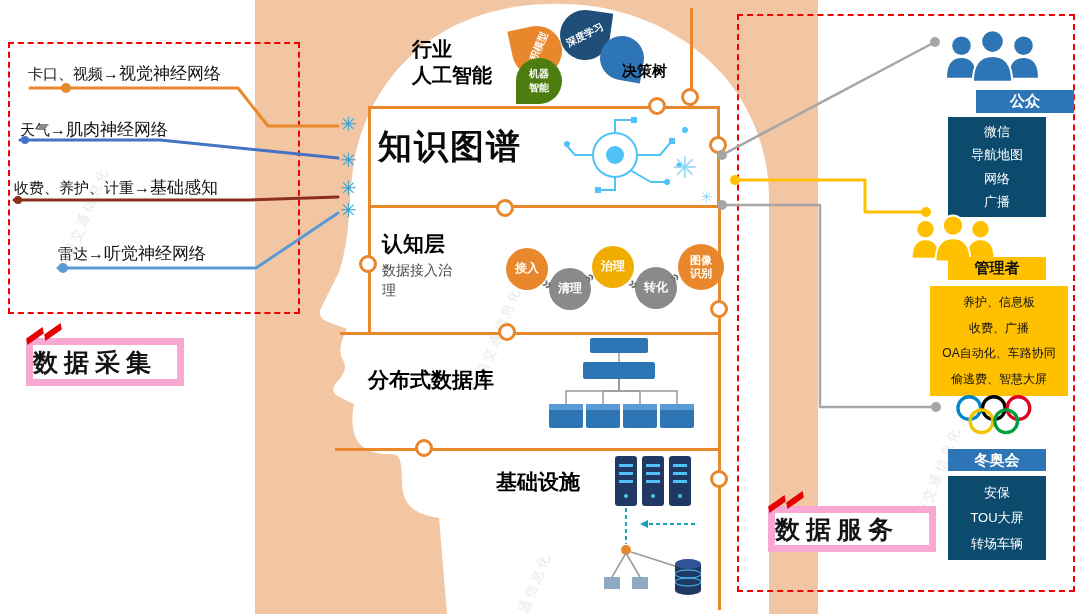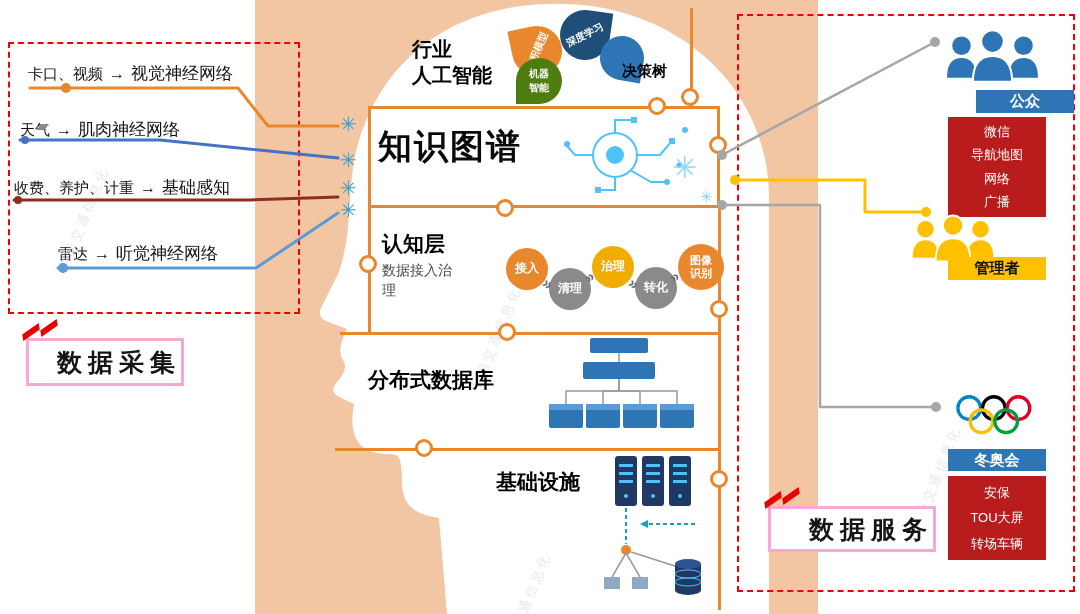--- a/index.html
+++ b/index.html
@@ -5,26 +5,26 @@
   * { box-sizing: border-box; margin: 0; padding: 0; }
   html,body { background:#fff; }
   body { font-family: "Liberation Sans", "DejaVu Sans", sans-serif; }
   .canvas { position:relative; width:1080px; height:614px; background:#fff; overflow:hidden; }
   .abs { position:absolute; }
 
   .peach-band { background:#f2c5a3; }
 
   .dashed-frame { border:2px dashed #f10000; }
 
-  .stamp { background:#fff; border:3px solid #f9a8d4; display:flex; align-items:center; justify-content:flex-end;
+  .stamp { background:#fff; border:7px solid #f9a8d4; display:flex; align-items:center; justify-content:flex-start;
            font-family:"Liberation Serif","DejaVu Serif",serif; font-weight:700; font-size:25px;
            letter-spacing:6px; color:#141414; }
   .slash { position:absolute; background:#e60000; width:20px; height:6px; transform:rotate(-35deg) skewX(-25deg); }
 
-  .feed-row { display:flex; align-items:baseline; gap:6px; color:#111; white-space:nowrap; }
+  .feed-row { display:flex; align-items:baseline; color:#111; white-space:nowrap; }
   .feed-src { font-size:15px; }
   .feed-arrow { font-size:16px; }
   .feed-tgt { font-size:17px; font-weight:400; }
 
   .h-line { background:#e8872b; }
   .v-line { background:#e8872b; }
   .knob { width:18px; height:18px; border-radius:50%; background:#fff; border:3px solid #e8872b; }
 
   .sec-title { font-weight:800; color:#000; }
   .sec-sub { color:#4a4a4a; line-height:1.45; }
@@ -41,21 +41,21 @@
 
   .chev { position:absolute; color:#6d6d6d; font-size:16px; font-weight:700; }
 
   .neuron { position:absolute; color:#2aa5dc; }
 
   .group-header { display:flex; align-items:center; justify-content:center; font-size:15px; font-weight:700; }
   .hdr-blue { background:#2e75b6; color:#fff; }
   .hdr-yellow { background:#ffc000; color:#111; }
 
   .info-box { display:flex; flex-direction:column; align-items:center; justify-content:space-evenly; text-align:center; }
-  .box-blue { background:#b91c1c; color:#fff; font-size:13px; }
+  .box-blue { background:#0c4a6e; color:#fff; font-size:13px; }
   .box-yellow { background:#ffc000; color:#111; font-size:12px; }
 
   .wm { position:absolute; color:#7a7a7a; opacity:0.18; font-size:13px; letter-spacing:3px;
         white-space:nowrap; transform:rotate(-68deg); }
 
   svg { display:block; }
 </style>
 </head>
 <body>
 
@@ -284,20 +284,26 @@
         <path d="M6 52 Q6 33 20 33 Q34 33 34 52 Z"></path>
       <circle cx="80" cy="21" r="9"></circle>
         <path d="M66 52 Q66 33 80 33 Q94 33 94 52 Z"></path>
       <circle cx="50" cy="17" r="11" stroke="#fff" stroke-width="2"></circle>
       <path d="M31 56 Q31 31 50 31 Q69 31 69 56 Z" stroke="#fff" stroke-width="2"></path>
     </g>
   </svg>
   <div class="abs group-header hdr-yellow" style="left:948px; top:257px; width:98px; height:23px;">
     <span>管理者</span>
   </div>
+  <div class="abs info-box box-yellow" style="left:930px; top:286px; width:138px; height:110px;">
+    <div>养护、信息板</div>
+    <div>收费、广播</div>
+    <div>OA自动化、车路协同</div>
+    <div>偷逃费、智慧大屏</div>
+  </div>
 
   <svg class="abs" style="left:952px; top:392px;" width="95" height="52" viewBox="0 0 100 55">
     <g fill="none" stroke-width="3.5">
       <circle cx="18" cy="17" r="12" stroke="#0085c7"></circle>
       <circle cx="44" cy="17" r="12" stroke="#000000"></circle>
       <circle cx="70" cy="17" r="12" stroke="#df0024"></circle>
       <circle cx="31" cy="31" r="12" stroke="#f4c300"></circle>
       <circle cx="57" cy="31" r="12" stroke="#009f3d"></circle>
     </g>
   </svg>

